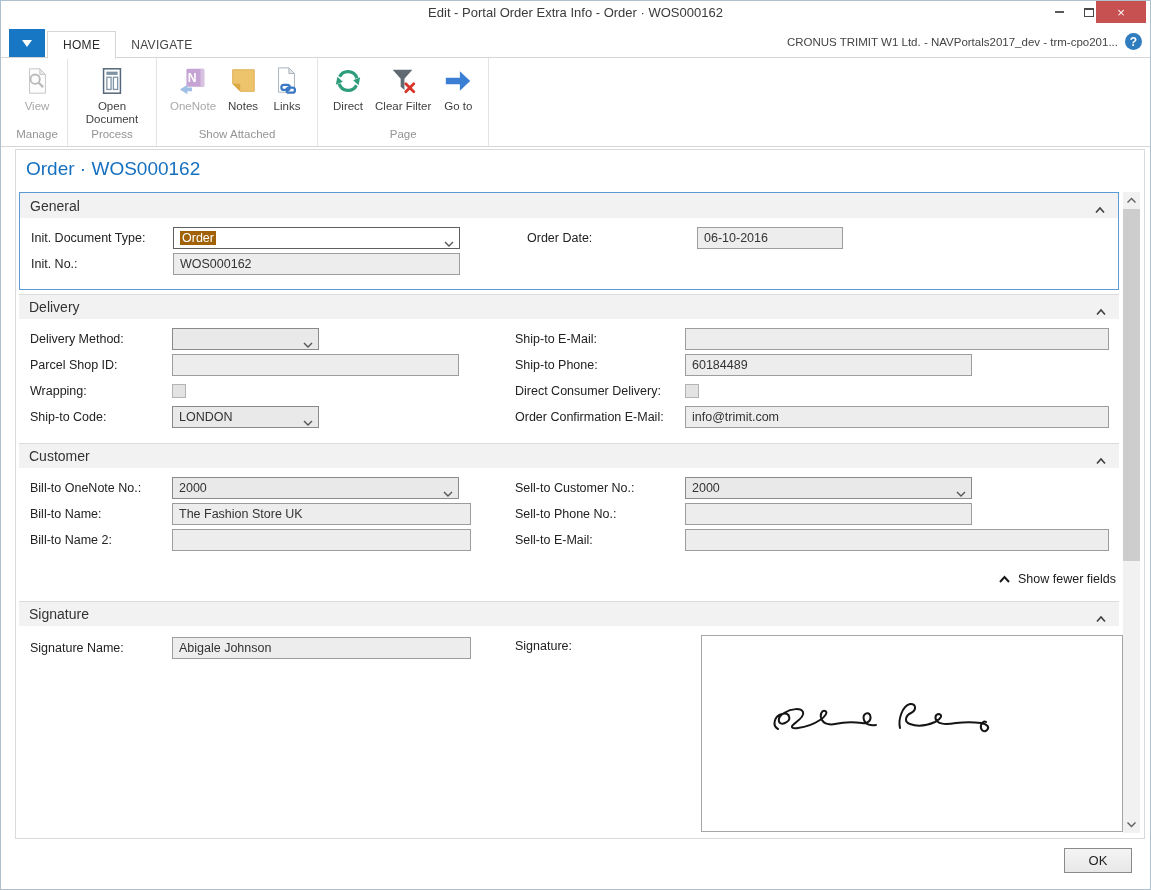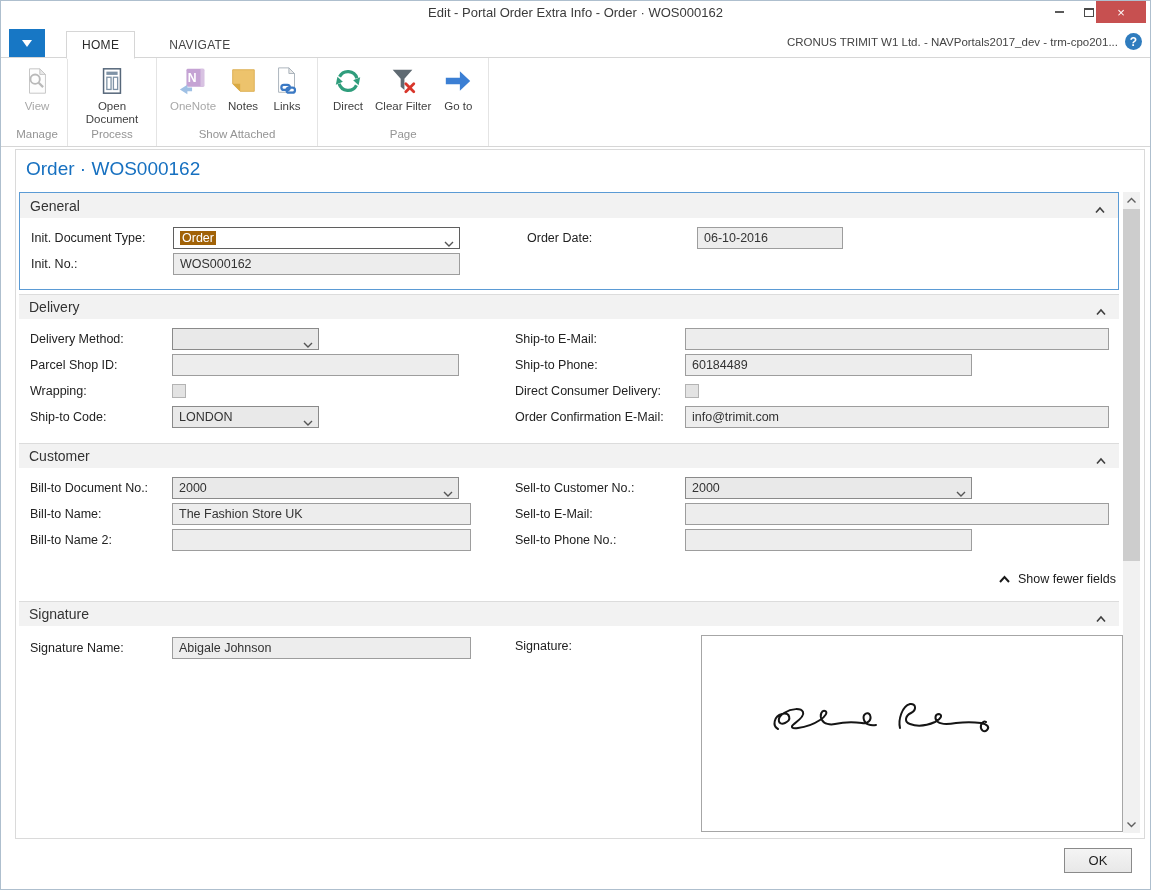--- a/index.html
+++ b/index.html
@@ -28,21 +28,21 @@
   
   .tabrow { position:absolute; left:0; top:24px; width:100%; height:33px; background:#fff; border-bottom:1px solid #d6d6d6; }
   .app-btn {
     position:absolute; left:8px; top:4px; width:36px; height:28px;
     background:#1777c5; display:flex; align-items:center; justify-content:center;
   }
   .app-btn .tri { width:0; height:0; border:5px solid transparent; border-top:7px solid #fff; margin-top:6px; }
   .tabs { position:absolute; left:46px; top:6px; height:28px; display:flex; }
   .tab {
     height:28px; padding:0 15px; display:flex; align-items:center;
-    font-size:12px; color:#444; letter-spacing:.3px;margin-left:19px;
+    font-size:12px; color:#444; letter-spacing:.3px;
   }
   .tab.active {
     background:#fff; border:1px solid #d6d6d6; border-bottom:1px solid #fff;
     color:#2b2b2b; position:relative; z-index:2; margin-bottom:-1px;
   }
   .context-text {
     position:absolute; right:32px; top:0; height:33px; display:flex; align-items:center;
     font-size:11.5px; color:#444;
   }
   .help-btn {
@@ -360,21 +360,21 @@
         <span class="ft-title">Customer</span>
         <span class="ft-caret">
           <svg width="12" height="8">
               <path d="M2 6.5 L6 2 L10 6.5" stroke="#3f3f3f" stroke-width="1.6" fill="none"></path>
             </svg>
         </span>
       </div>
       <div class="ft-body">
         <div class="colL">
           <div class="frow">
-            <label>Bill-to Document No.:</label>
+            <label>Bill-to OneNote No.:</label>
             <div class="cb w287">
               <span>2000</span>
               <span class="cb-arrow"><svg width="10" height="6">
                     <path d="M1 1 L5 5 L9 1" stroke="#555" stroke-width="1.4" fill="none"></path>
                   </svg></span>
             </div>
           </div>
           <div class="frow">
             <label>Bill-to Name:</label>
             <div class="tb w299">The Fashion Store UK</div>
@@ -388,26 +388,26 @@
           <div class="frow">
             <label>Sell-to Customer No.:</label>
             <div class="cb w287">
               <span>2000</span>
               <span class="cb-arrow"><svg width="10" height="6">
                     <path d="M1 1 L5 5 L9 1" stroke="#555" stroke-width="1.4" fill="none"></path>
                   </svg></span>
             </div>
           </div>
           <div class="frow">
+            <label>Sell-to Phone No.:</label>
+            <div class="tb w287"></div>
+          </div>
+          <div class="frow">
             <label>Sell-to E-Mail:</label>
             <div class="tb w424"></div>
-          </div>
-          <div class="frow">
-            <label>Sell-to Phone No.:</label>
-            <div class="tb w287"></div>
           </div>
         </div>
       </div>
       <div class="show-fewer">
         <svg width="13" height="9">
             <path d="M2 7 L6.5 2 L11 7" stroke="#1a1a1a" stroke-width="2" fill="none"></path>
           </svg>
         <span class="sf-label">Show fewer fields</span>
       </div>
     </div>

